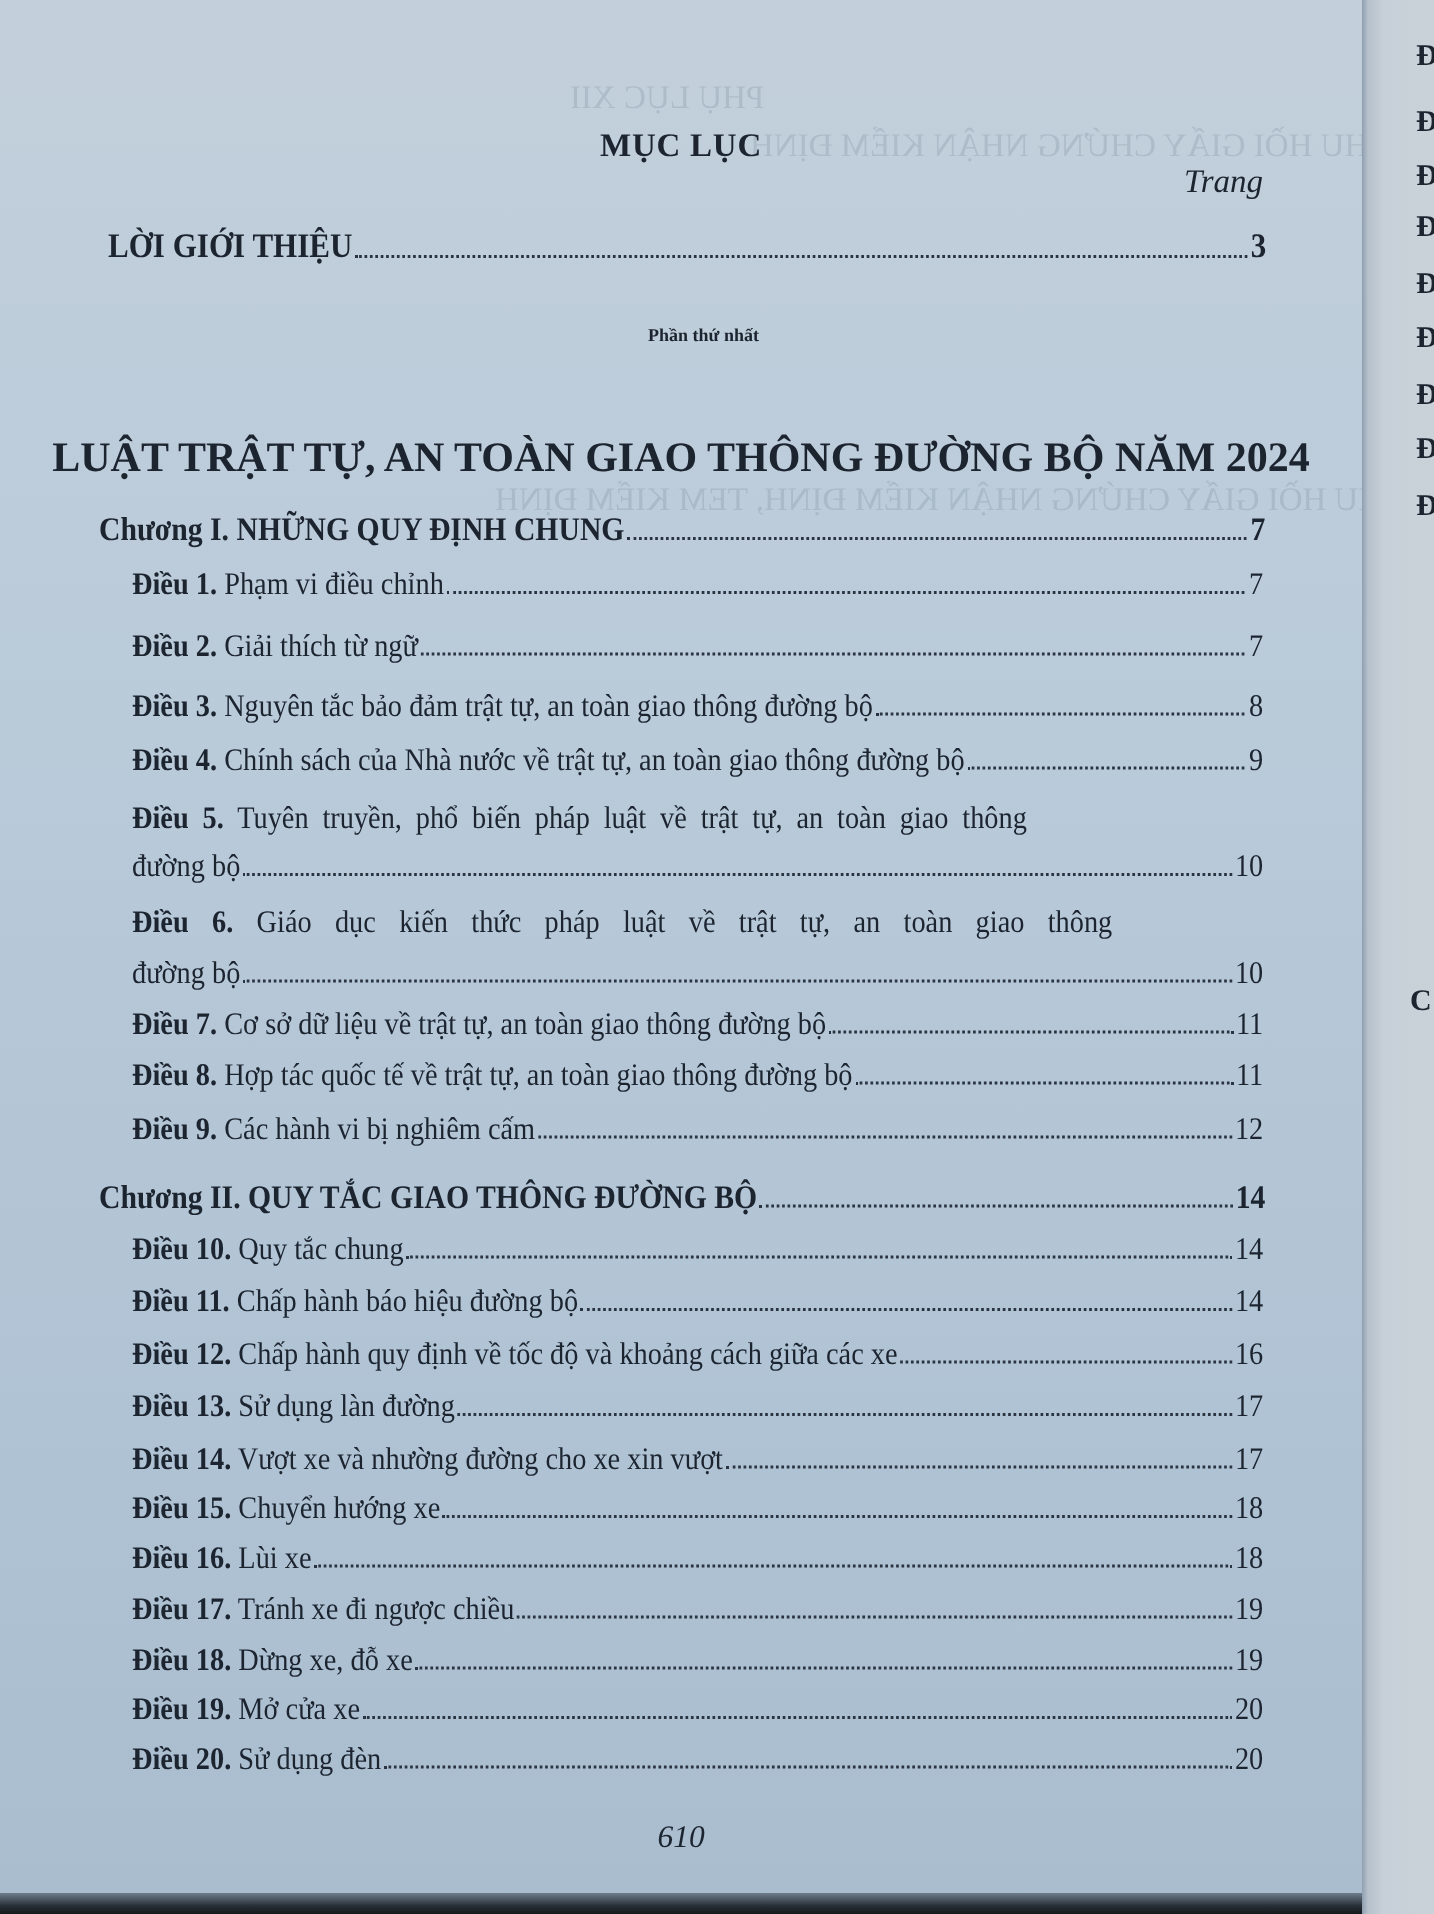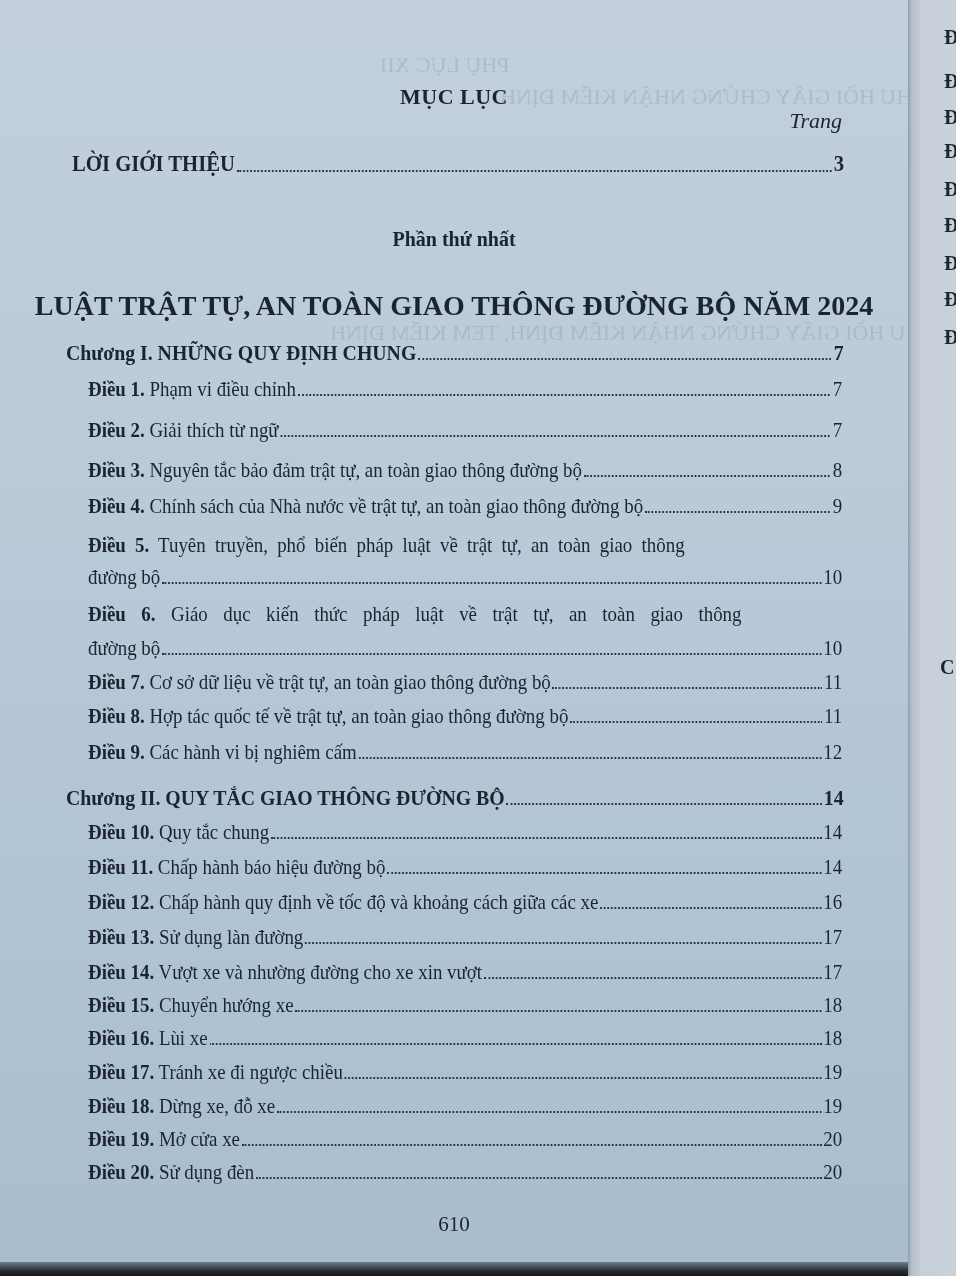--- a/index.html
+++ b/index.html
@@ -51,42 +51,42 @@
     .row.heading { font-weight: bold; font-size: 22px; }
     .row.intro { font-weight: bold; font-size: 23px; }
     .center-line {
       position: absolute; left: 0; width: 908px; text-align: center; font-weight: bold;
     }
     .wrap-first {
       position: absolute; font-size: 21px; white-space: nowrap; word-spacing: 5px;
       transform-origin: left top; transform: scaleX(0.9);
     }
     .page-number {
-      position: absolute; top: 1212px; left: 0; width: 908px; text-align: center; font-size: 21px;
+      position: absolute; top: 1212px; left: 0; width: 908px; text-align: center; font-size: 21px; font-style: italic;
     }
   </style>
 </head>
 <body>
 
 <div class="page">
 
   <div class="ghost" style="top:52px;left:380px;font-size:22px;">PHỤ LỤC XII</div>
   <div class="ghost" style="top:84px;left:500px;font-size:22px;">MẪU THÔNG BÁO THU HỒI GIẤY CHỨNG NHẬN KIỂM ĐỊNH</div>
   <div class="ghost" style="top:320px;left:330px;font-size:22px;">THU HỒI GIẤY CHỨNG NHẬN KIỂM ĐỊNH, TEM KIỂM ĐỊNH</div>
 
   <div class="toc-title">MỤC LỤC</div>
   <div class="trang">Trang</div>
 
   <div class="row intro" style="top:150px;left:72px;width:858px;">
     <span class="lbl">LỜI GIỚI THIỆU</span>
     <span class="dots"></span>
     <span class="pg">3</span>
   </div>
 
-  <div class="center-line" style="top:228px;font-size:20px;">Phần thứ nhất</div>
+  <div class="center-line" style="top:216px;font-size:12px;margin-left:15px;">Phần thứ nhất</div>
   <div class="center-line" style="top:290px;font-size:28px;">LUẬT TRẬT TỰ, AN TOÀN GIAO THÔNG ĐƯỜNG BỘ  NĂM 2024</div>
 
   <div class="row heading" style="top:340px;left:66px;width:864px;">
     <span class="lbl">Chương I. NHỮNG QUY ĐỊNH CHUNG</span>
     <span class="dots"></span>
     <span class="pg">7</span>
   </div>
 
   <div class="row" style="top:377px;left:88px;width:838px;">
     <span class="lbl"><b>Điều 1.</b> <span>Phạm vi điều chỉnh</span></span>

